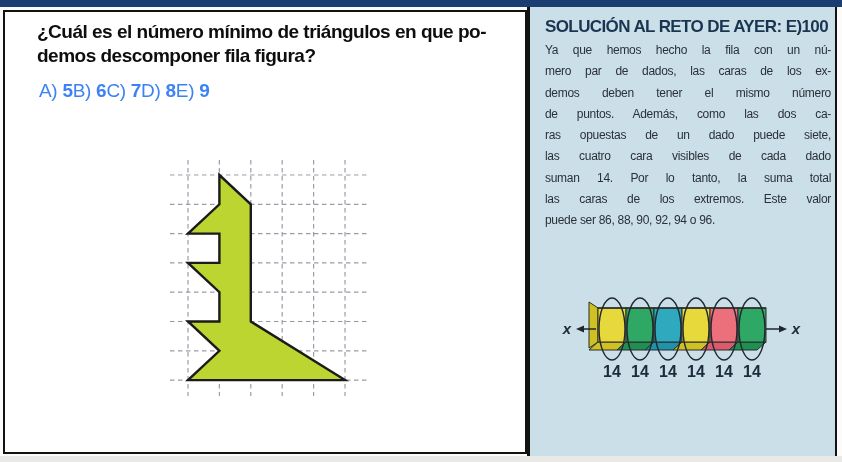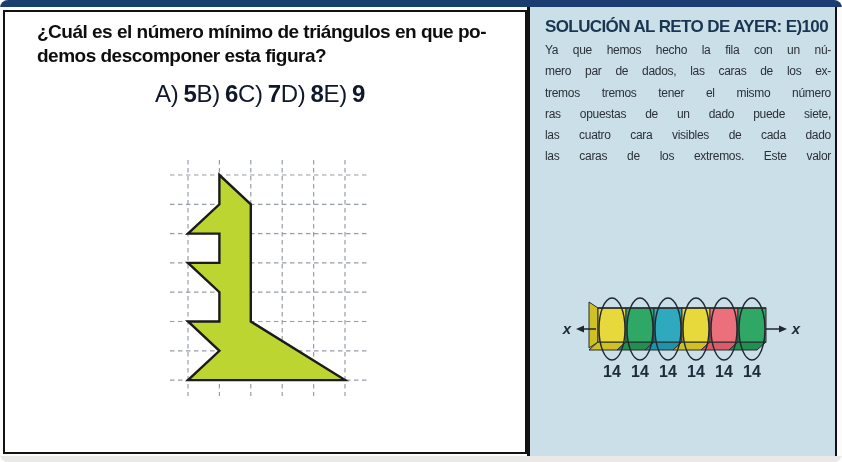--- a/index.html
+++ b/index.html
@@ -1,38 +1,37 @@
 <!DOCTYPE html>
 <html><head>
 <meta charset="utf-8">
 <style>
   html,body{margin:0;padding:0;}
   #page{
     position:relative; width:842px; height:462px;
     background:#fbfbfa; overflow:hidden;
     font-family:"Liberation Sans", sans-serif;
-    border-radius:8px;
   }
   #top-bar{position:absolute; left:0; top:0; width:842px; height:7px;}
   #bottom-strip{position:absolute; left:0; top:456px; width:842px; height:6px; background:#e9e9e7;}
 
   
   #question-panel{
     position:absolute; left:3px; top:10px; width:520px; height:440px;
     background:#ffffff; border:2px solid #121212;
   }
   .question-text{
     position:absolute; left:32px; top:8px;
     font-size:19px; font-weight:bold; line-height:24px;
     letter-spacing:-0.5px; color:#0e0e0e; white-space:nowrap;
   }
   .options-row{
     position:absolute; left:34px; top:68px; width:442px;
-    display:flex; justify-content:center;
-    font-size:24px; color:#0f172a; letter-spacing:-0.3px;
+    display:flex; justify-content:flex-start;
+    font-size:19px; color:#3b82f6; letter-spacing:-0.3px;
   }
   .opt .letter{font-weight:normal;}
   .opt .val{font-weight:bold; margin-left:5px;}
   #figure-svg{position:absolute; left:155px; top:138px;}
 
   
   #solution-panel{
     position:absolute; left:527px; top:7px; width:305px; height:449px;
     background:#cbdfe9; border-left:3px solid #121212; border-right:2px solid #121212;
   }
@@ -56,21 +55,21 @@
 </style>
 </head>
 <body>
 
 <div id="page">
   <div id="top-bar" style="background: rgb(27, 62, 114);"></div>
 
   <div id="question-panel">
     <div class="question-text">
       <div>¿Cuál es el número mínimo de triángulos en que po-</div>
-      <div>demos descomponer esta figura?</div>
+      <div>demos descomponer fila figura?</div>
     </div>
     <div class="options-row">
       <span class="opt"><span class="letter">A)</span><span class="val">5</span></span>
       <span class="opt"><span class="letter">B)</span><span class="val">6</span></span>
       <span class="opt"><span class="letter">C)</span><span class="val">7</span></span>
       <span class="opt"><span class="letter">D)</span><span class="val">8</span></span>
       <span class="opt"><span class="letter">E)</span><span class="val">9</span></span>
     </div>
     <svg id="figure-svg" width="230" height="256" viewBox="160 150 230 256">
         <line class="grid-line" x1="188" y1="160" x2="188" y2="396" stroke="#989ea8" stroke-dasharray="4.5 3.5"></line>
@@ -89,24 +88,27 @@
         <line class="grid-line" x1="170" y1="380.1" x2="368" y2="380.1" stroke="#989ea8" stroke-dasharray="4.5 3.5"></line>
         <polygon points="219.4,175.0 250.8,204.3 250.8,321.5 345.0,380.1 188.0,380.1 219.4,350.8 188.0,321.5 219.4,321.5 219.4,292.2 188.0,262.9 219.4,262.9 219.4,233.6 188.0,233.6 219.4,204.3" fill="#bdd531" stroke="#1b1b1b" stroke-width="2.4" stroke-linejoin="miter"></polygon>
       </svg>
   </div>
 
   <div id="solution-panel" style="background: rgb(203, 223, 233);">
     <div class="sol-title">SOLUCIÓN AL RETO DE AYER: E)100</div>
     <div class="sol-body">
       <div class="jline">Ya que hemos hecho la fila con un nú-</div>
       <div class="jline">mero par de dados, las caras de los ex-</div>
-      <div class="jline">tremos tremos tener el mismo número</div>
+      <div class="jline">demos deben tener el mismo número</div>
+      <div class="jline">de puntos. Además, como las dos ca-</div>
       <div class="jline">ras opuestas de un dado puede siete,</div>
       <div class="jline">las cuatro cara visibles de cada dado</div>
+      <div class="jline">suman 14. Por lo tanto, la suma total</div>
       <div class="jline">las caras de los extremos. Este valor</div>
+      <div class="lline">puede ser 86, 88, 90, 92, 94 o 96.</div>
     </div>
     <svg id="dice-svg" width="270" height="100" viewBox="540 288 270 100">
         <polygon points="598,308 589,302 589,348 598,342" fill="#cfc124" stroke="#2b2b2b" stroke-width="1"></polygon>
         <polygon points="598,342 626,342 617,350 589,350" fill="#cfc124" stroke="#2b2b2b" stroke-width="1"></polygon>
         <polygon points="626,342 654,342 645,350 617,350" fill="#1f8f52" stroke="#2b2b2b" stroke-width="1"></polygon>
         <polygon points="654,342 682,342 673,350 645,350" fill="#1e93a9" stroke="#2b2b2b" stroke-width="1"></polygon>
         <polygon points="682,342 710,342 701,350 673,350" fill="#cfc124" stroke="#2b2b2b" stroke-width="1"></polygon>
         <polygon points="710,342 738,342 729,350 701,350" fill="#da5b6a" stroke="#2b2b2b" stroke-width="1"></polygon>
         <polygon points="738,342 766,342 757,350 729,350" fill="#1f8f52" stroke="#2b2b2b" stroke-width="1"></polygon>
         <rect x="598" y="308" width="28" height="34" fill="#e7d93c" stroke="#2b2b2b" stroke-width="1"></rect>

